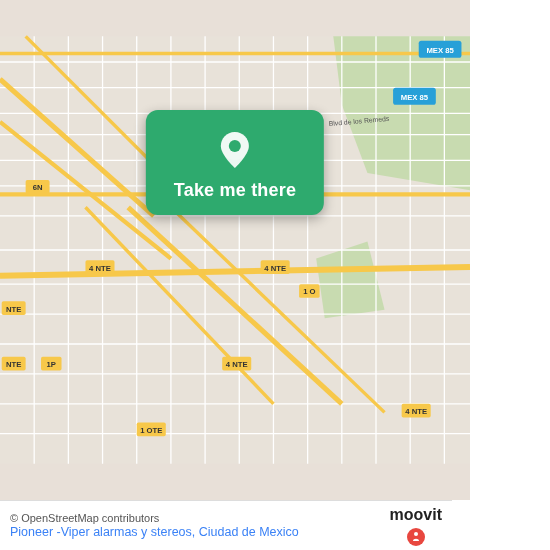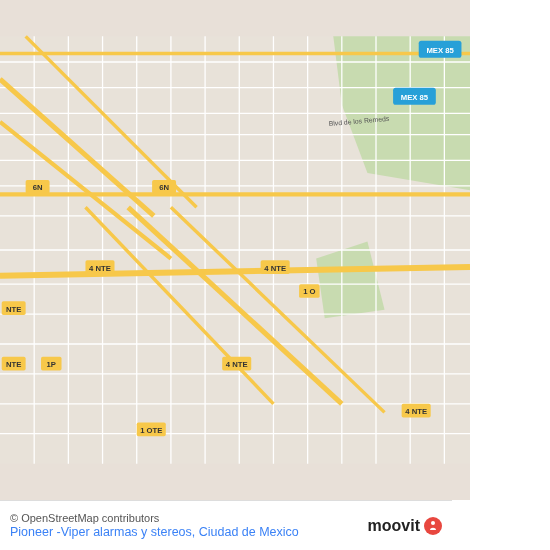--- a/index.html
+++ b/index.html
@@ -84,20 +84,21 @@
     #place-info {
       font-size: 12.5px;
       color: #3b82f6;
       font-weight: 400;
     }
 
     #moovit-logo-area {
       display: flex;
       align-items: center;
       gap: 4px;
+      flex-direction: column;
     }
 
     #moovit-text {
       font-size: 16px;
       font-weight: 700;
       color: #222;
     }
 
     #moovit-dot {
       width: 18px;
@@ -202,20 +203,29 @@
 
     <rect x="160" y="452" width="34" height="16" rx="2" fill="#f7c84a"></rect>
     <text x="177" y="464" text-anchor="middle" fill="#333" font-size="9" font-weight="bold">1 OTE</text>
 
     <rect x="470" y="430" width="34" height="16" rx="2" fill="#f7c84a"></rect>
     <text x="487" y="442" text-anchor="middle" fill="#333" font-size="9" font-weight="bold">4 NTE</text>
 
     <text x="385" y="105" fill="#555" font-size="8" transform="rotate(-5, 385, 105)">Blvd de los Remeds</text>
   </svg>
 
+  <div id="location-card">
+    <svg id="location-pin-icon" viewBox="0 0 44 44" xmlns="http://www.w3.org/2000/svg">
+
+      <circle cx="22" cy="18" r="14" fill="white" opacity="0.25"></circle>
+      <path d="M22 4 C14 4 8 10.5 8 18 C8 27 22 40 22 40 C22 40 36 27 36 18 C36 10.5 30 4 22 4 Z" fill="white" opacity="0.9"></path>
+      <circle cx="22" cy="18" r="6" fill="#2eaa6e"></circle>
+    </svg>
+    <span id="take-me-there-label">Take me there</span>
+  </div>
 </div>
 
 <div id="bottom-bar">
   <div id="bottom-left">
     <div id="bottom-text-stack" style="display:flex;flex-direction:column;gap:1px;">
       <span id="osm-copyright">© OpenStreetMap contributors</span>
       <span id="place-info">Pioneer -Viper alarmas y stereos, Ciudad de Mexico</span>
     </div>
   </div>
   <div id="moovit-logo-area">

